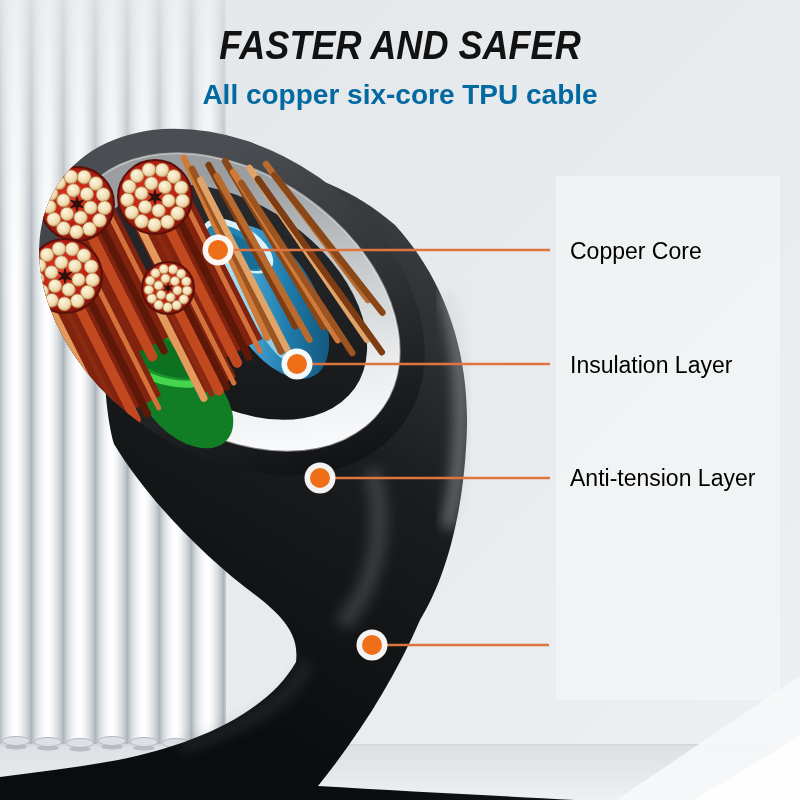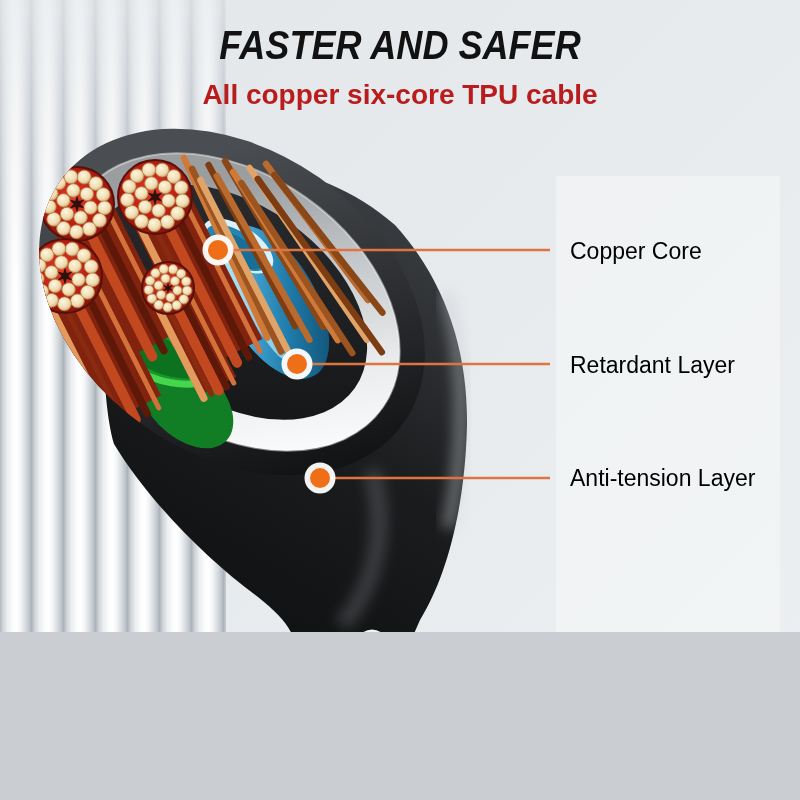--- a/index.html
+++ b/index.html
@@ -1,29 +1,29 @@
 <!DOCTYPE html>
 <html><head>
 <meta charset="utf-8">
 <style>
   html,body{margin:0;padding:0;background:#caced2;}
   #stage{
-    position:relative;width:800px;height:632px;overflow:hidden;
+    position:relative;width:800px;height:800px;overflow:hidden;
     font-family:"Liberation Sans",sans-serif;background:#e7eaed;
   }
   #scene{position:absolute;left:0;top:0;width:800px;height:800px;}
   .txt{position:absolute;color:#1a1a1a;}
   #page-title{
     top:23px;left:0;right:0;text-align:center;
     font-size:41px;line-height:44px;font-weight:900;font-style:italic;
     color:#121212;transform:scaleX(.88);letter-spacing:0;
   }
   #page-subtitle{
     top:79px;left:0;right:0;text-align:center;
-    font-size:28px;line-height:31px;font-weight:700;color:#b91c1c;
+    font-size:28px;line-height:31px;font-weight:700;color:#0369a1;
   }
   .callout-label{
     left:570px;font-size:23px;line-height:28px;white-space:nowrap;
     color:#000000;font-weight:400;
   }
   #callout-copper-core{top:237px;}
   #callout-insulation-layer{top:351px;}
   #callout-anti-tension-rope{top:464px;}
   #callout-protective-jacket{top:595px;line-height:33px;}
 </style>
@@ -308,16 +308,16 @@
     <circle cx="320" cy="478" r="10" fill="#ee6f18"></circle>
     <circle cx="372" cy="645" r="15.5" fill="#ffffff" opacity=".95"></circle>
     <circle cx="372" cy="645" r="10" fill="#ee6f18"></circle>
   </g>
 </svg>
 
 <div class="txt" id="page-title">FASTER AND SAFER</div>
 <div class="txt" id="page-subtitle">All copper six-core TPU cable</div>
 
 <div class="txt callout-label" id="callout-copper-core">Copper Core</div>
-<div class="txt callout-label" id="callout-insulation-layer">Retardant Layer</div>
+<div class="txt callout-label" id="callout-insulation-layer">Insulation Layer</div>
 <div class="txt callout-label" id="callout-anti-tension-rope">Anti-tension Layer</div>
 
 </div>
 
 </body></html>

